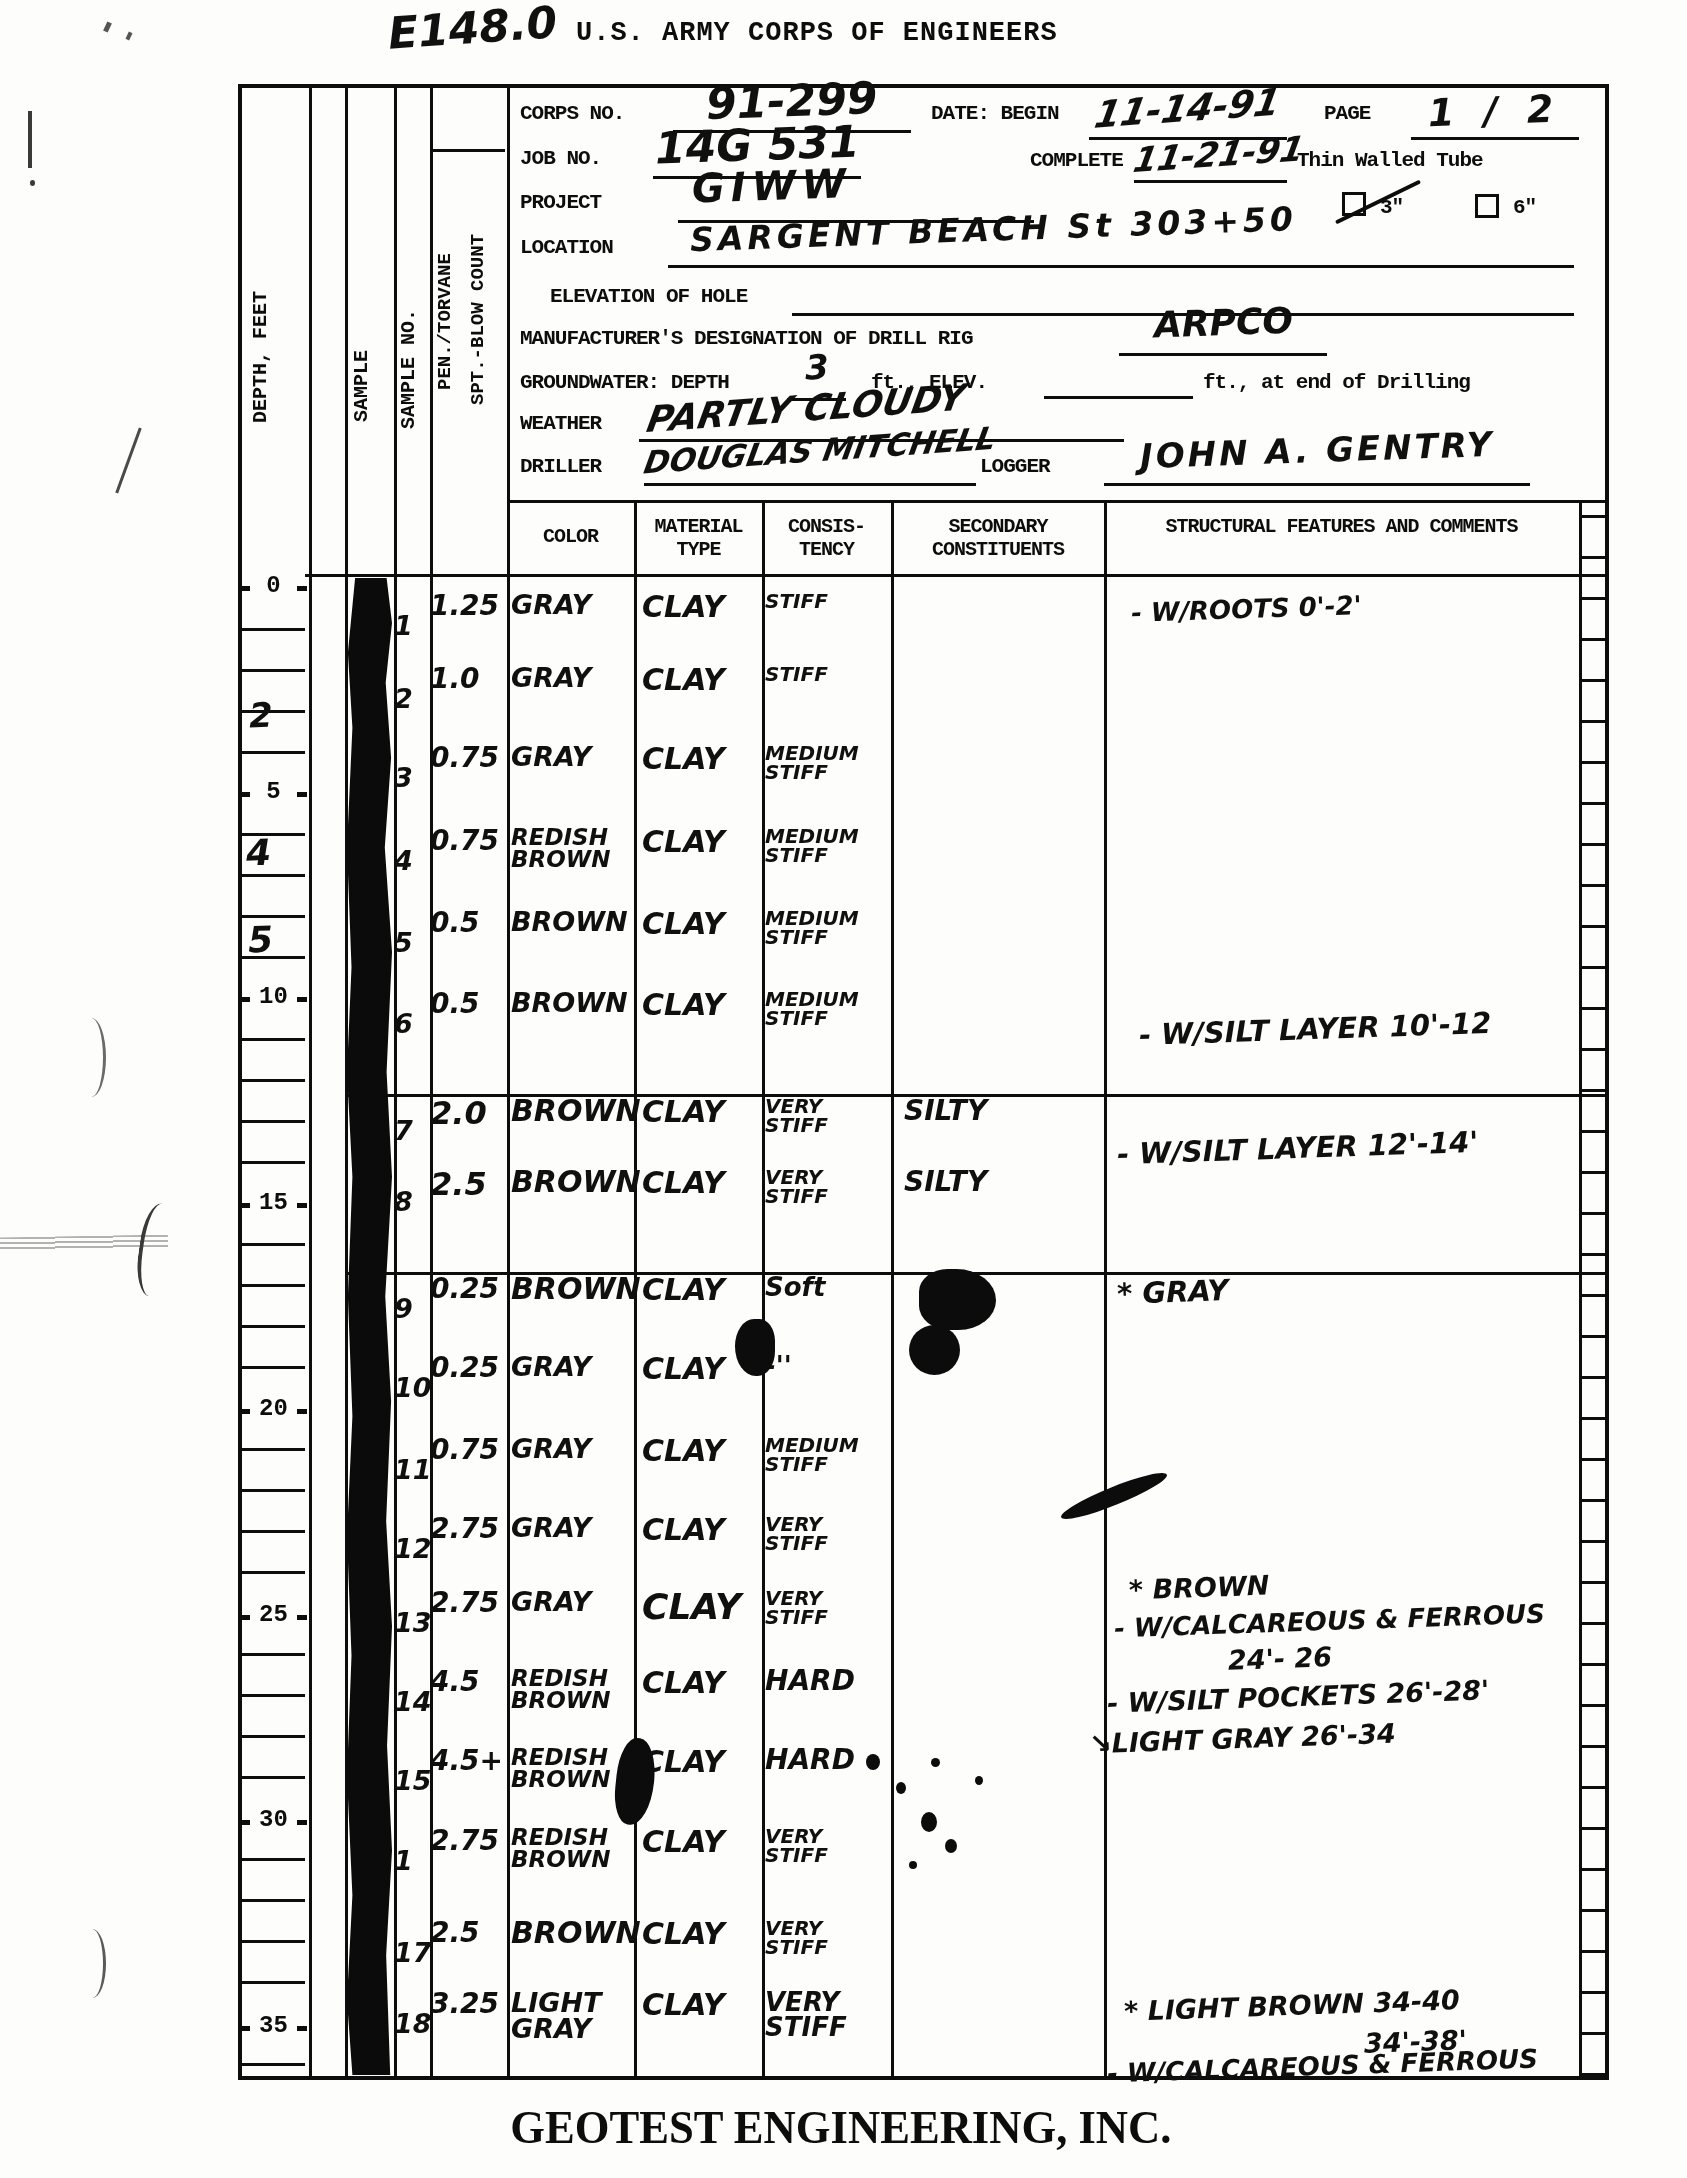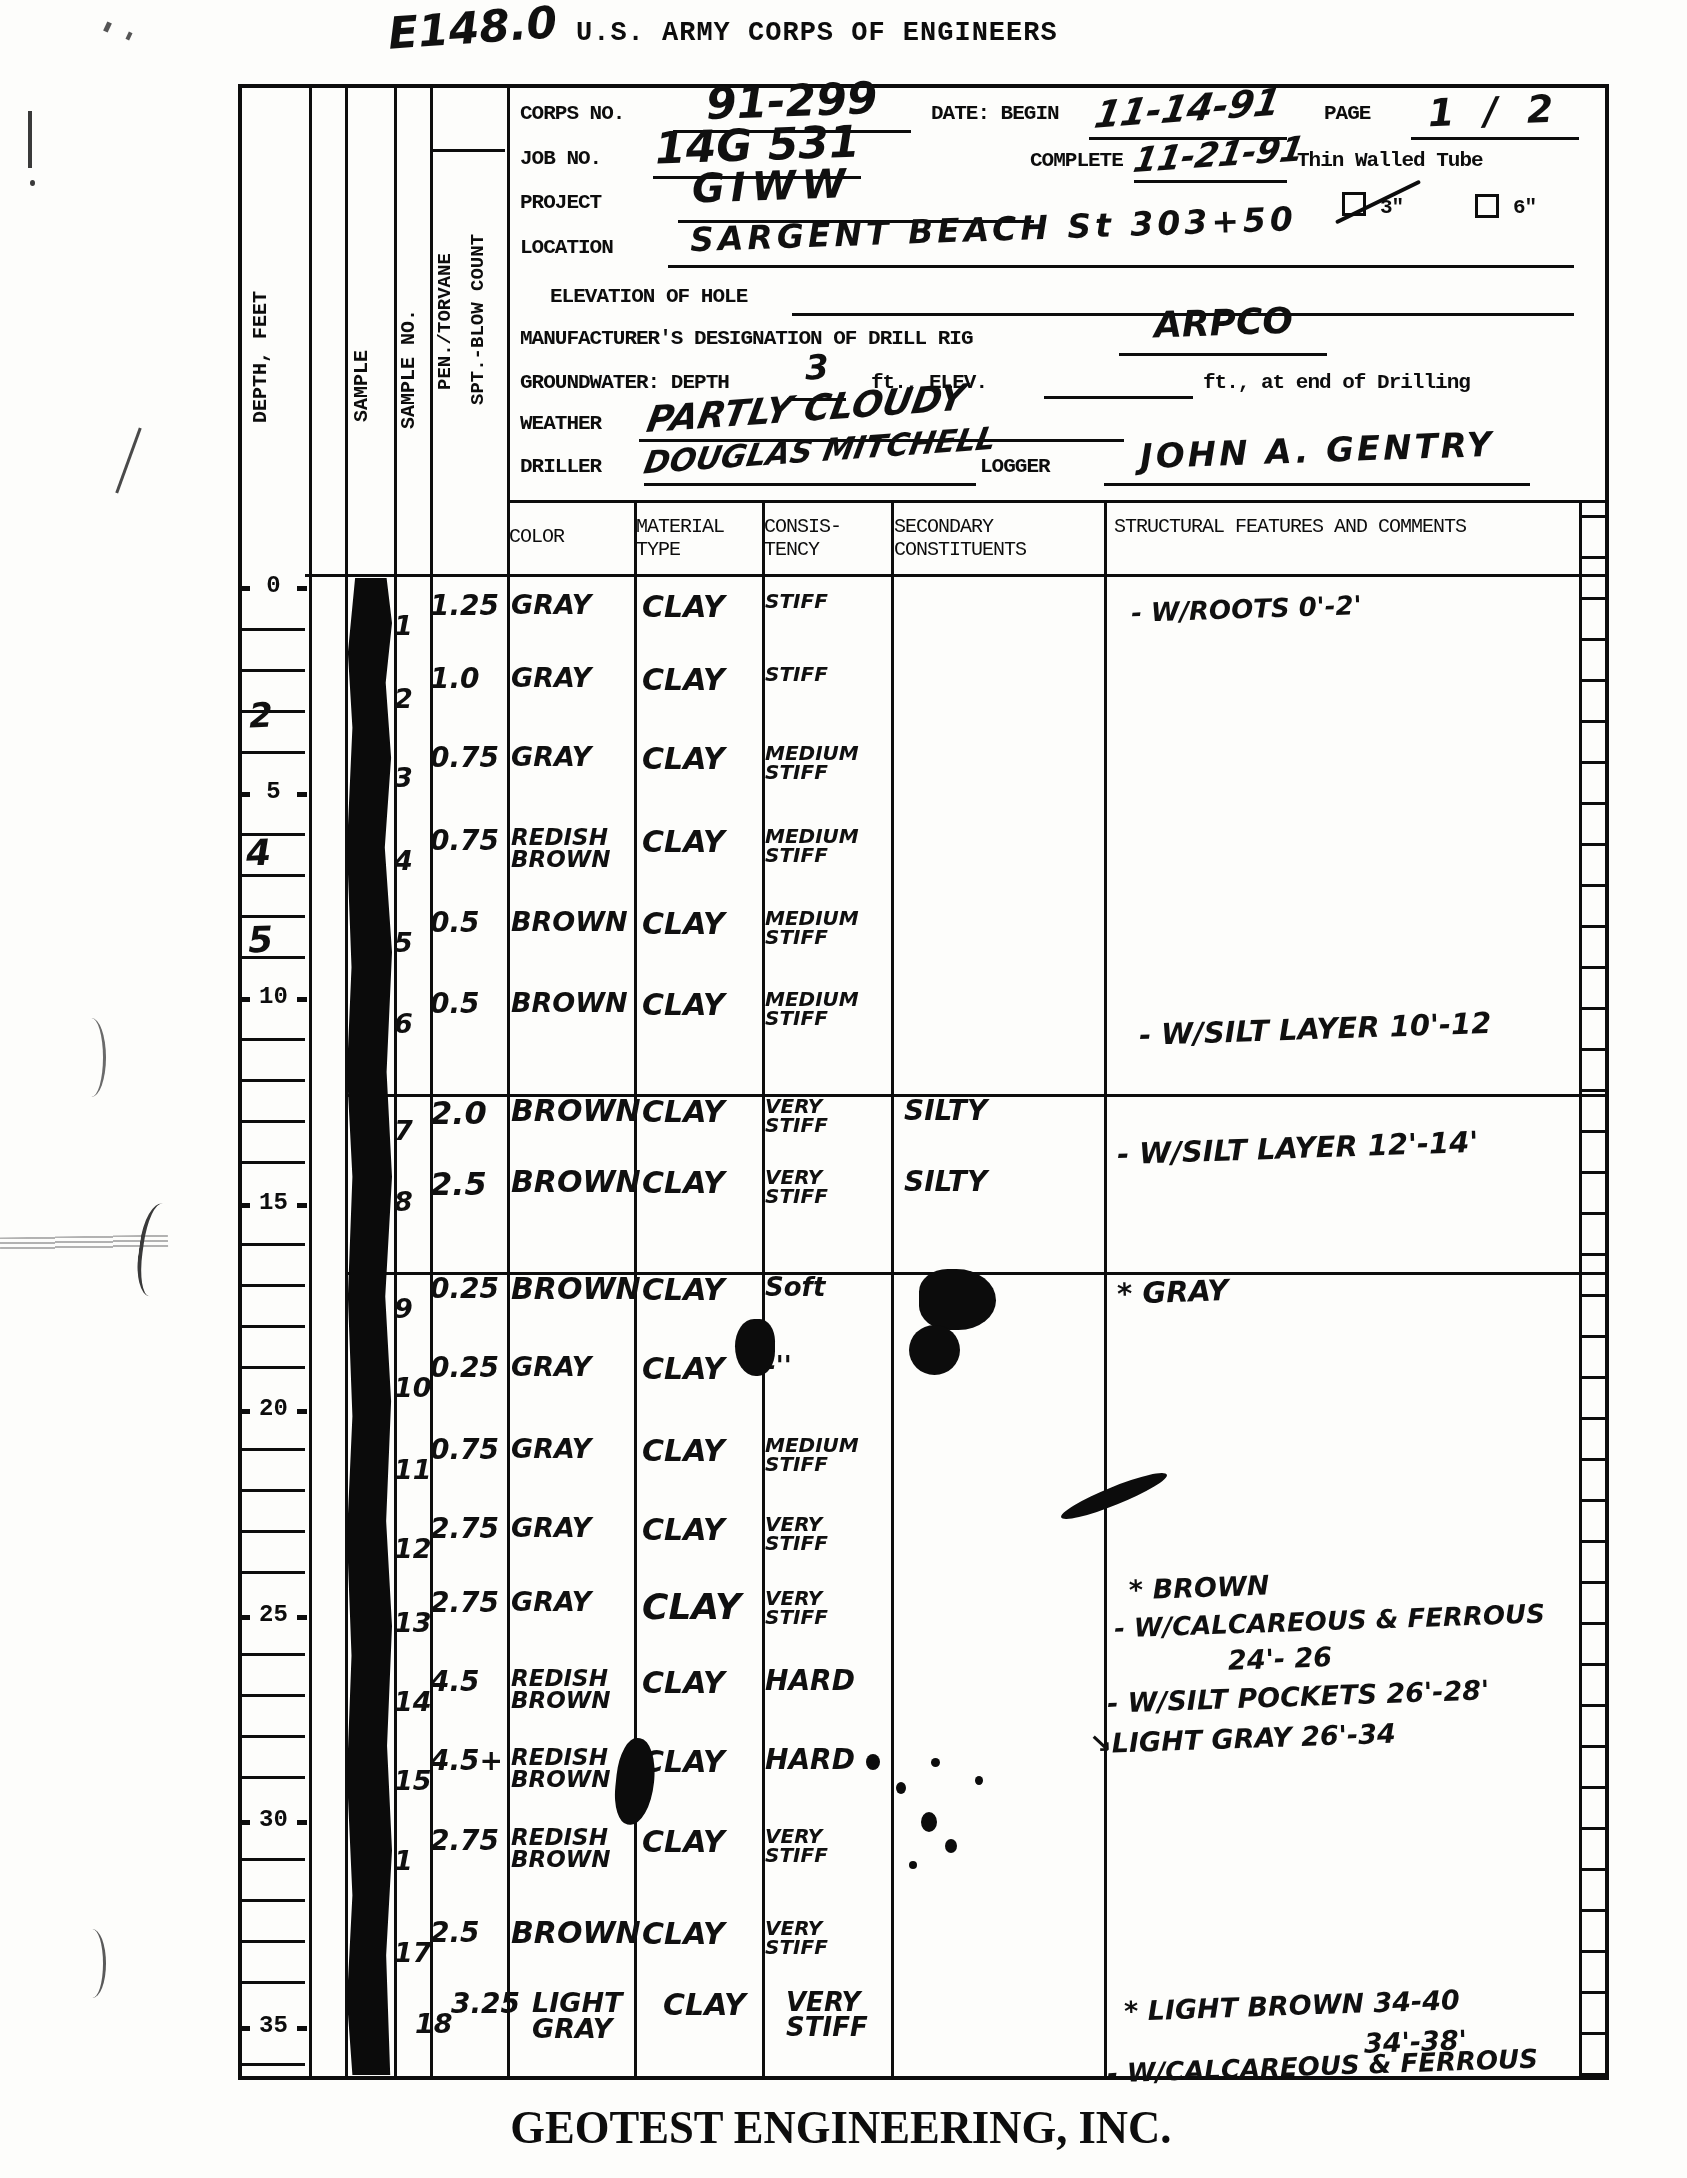--- a/index.html
+++ b/index.html
@@ -1,21 +1,21 @@
 <!DOCTYPE html>
 <html><head>
 <meta charset="utf-8">
 <style>
   html,body{margin:0;padding:0;background:#e8e8e8;}
   .page{position:relative;width:1687px;height:2178px;background:#fdfdfb;overflow:hidden;
         font-family:"Liberation Mono",monospace;color:#0d0d0d;}
   .t{position:absolute;font-family:"Liberation Mono",monospace;font-weight:bold;font-size:21px;
      letter-spacing:-1px;white-space:nowrap;z-index:3;}
-  .th{position:absolute;font-family:"Liberation Mono",monospace;font-weight:normal;font-size:20px;
-      letter-spacing:-1px;line-height:1.15;z-index:3;}
+  .th{position:absolute;font-family:"Liberation Mono",monospace;font-weight:bold;font-size:20px;
+      letter-spacing:-1px;text-align:center;line-height:1.15;z-index:3;}
   .hw{position:absolute;font-family:"DejaVu Sans",sans-serif;font-style:italic;font-weight:600;
       white-space:nowrap;transform:rotate(-2deg);z-index:4;color:#101010;}
   .s1{transform:rotate(-4deg) skewX(-14deg);}
   .h{font-family:"DejaVu Sans",sans-serif;font-style:italic;font-weight:600;color:#101010;}
   .fv{position:absolute;border-bottom:3px solid #0d0d0d;text-align:center;z-index:2;}
   .fv .inner{display:inline-block;}
   .ul{position:absolute;background:#0d0d0d;height:3px;z-index:1;}
   .vl{position:absolute;width:3px;background:#0d0d0d;z-index:1;}
   .hl{position:absolute;height:3px;background:#0d0d0d;z-index:1;}
   .outer{position:absolute;left:238px;top:84px;width:1371px;height:1996px;
@@ -299,21 +299,21 @@
     <span class="c sec h"></span>
   </div>
   <div class="row" style="top:1919px;">
     <span class="c no h">17</span>
     <span class="c pen h">2.5</span>
     <span class="c col h" style="font-size:30px;">BROWN</span>
     <span class="c mat h">CLAY</span>
     <span class="c con h"><span>VERY STIFF</span></span>
     <span class="c sec h"></span>
   </div>
-  <div class="row" style="top:1990px;padding-left:21px;">
+  <div class="row" style="top:1990px;">
     <span class="c no h">18</span>
     <span class="c pen h">3.25</span>
     <span class="c col h">LIGHT GRAY</span>
     <span class="c mat h">CLAY</span>
     <span class="c con h" style="font-size:26px;"><span>VERY STIFF</span></span>
     <span class="c sec h"></span>
   </div>
 
   <div class="hw" style="left:1131px;top:594px;font-size:26px;">- W/ROOTS 0'-2'</div>
   <div class="hw" style="left:1139px;top:1012px;font-size:29px;">- W/SILT LAYER 10'-12</div>

